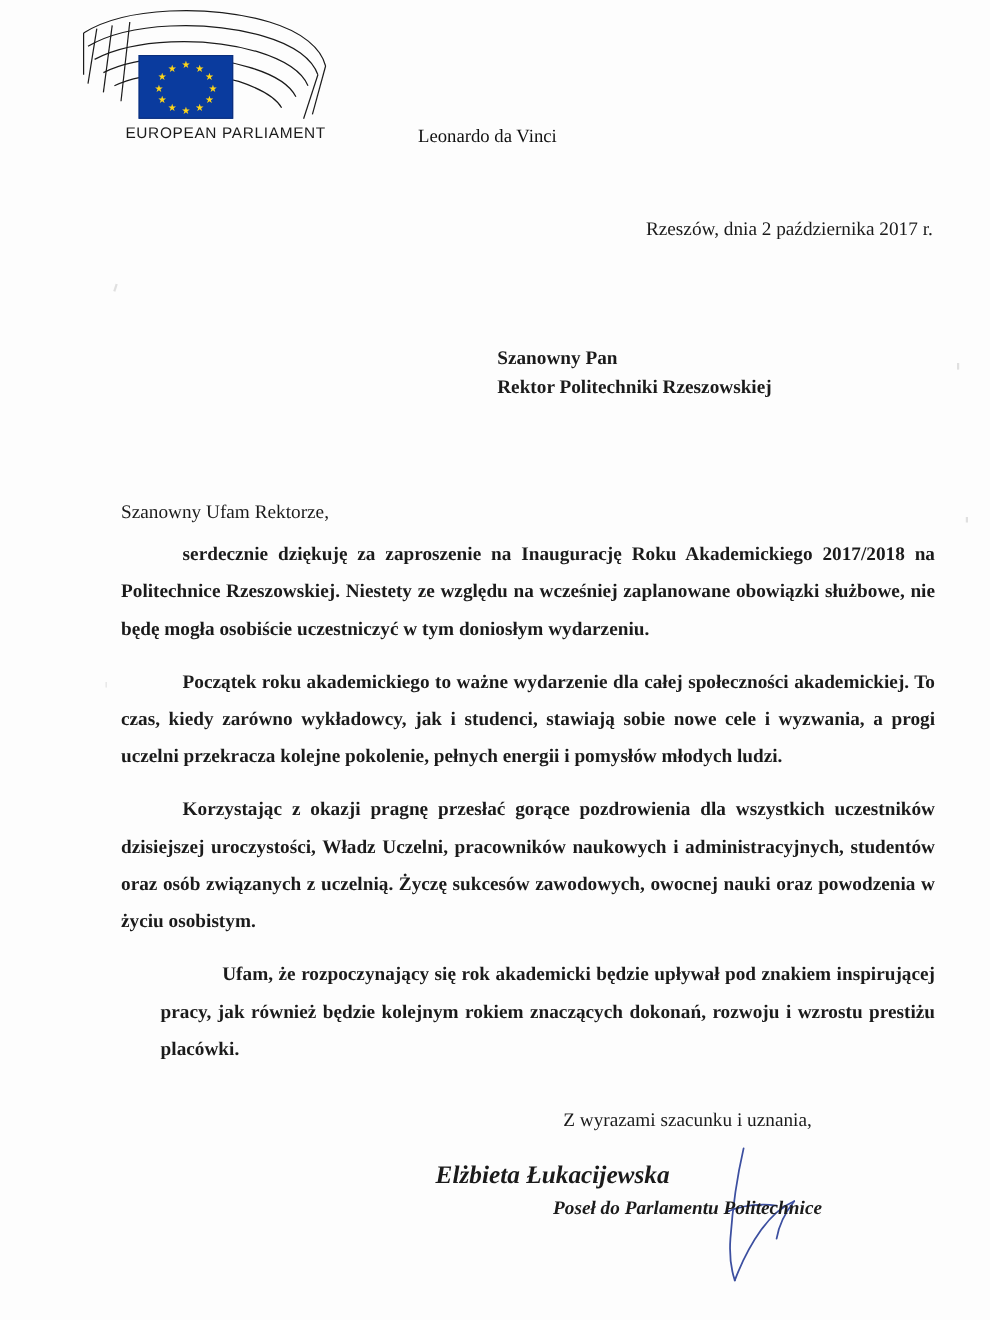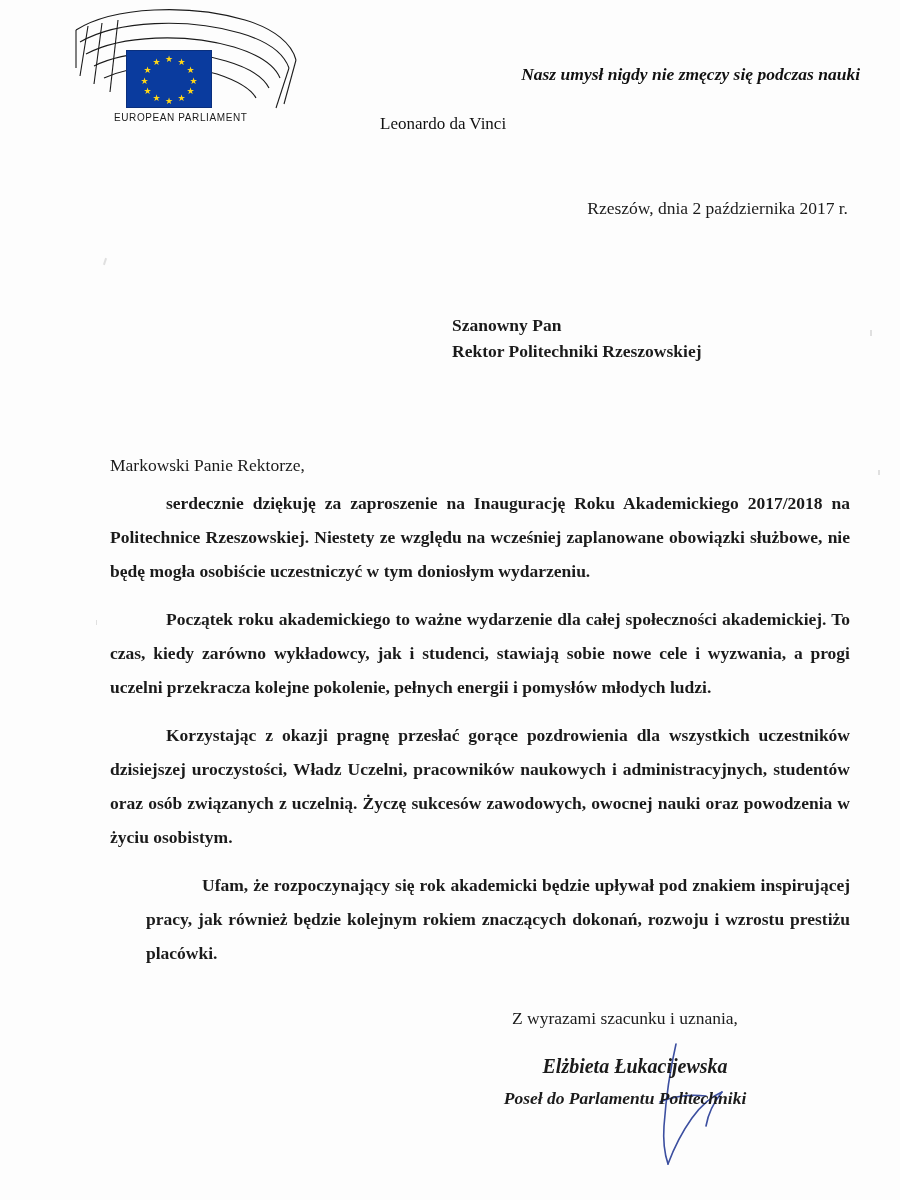--- a/index.html
+++ b/index.html
@@ -50,21 +50,21 @@
     line-height: 9px;
     width: 9px;
     height: 9px;
     text-align: center;
   }
   .lh-caption {
     position: absolute;
     left: 44px;
     top: 104px;
     font-family: "Liberation Sans", sans-serif;
-    font-size: 10px;
+    font-size: 14px;
     letter-spacing: 0.6px;
     color: #1b1b1b;
     white-space: nowrap;
   }
 
   
   .quote {
     position: absolute;
     left: 380px;
     top: 64px;
@@ -134,27 +134,27 @@
   .closing {
     position: absolute;
     left: 400px;
     top: 1008px;
     width: 450px;
     text-align: center;
     font-size: 17.5px;
   }
   .sign-name {
     position: absolute;
-    left: 420px;
+    left: 396px;
     top: 1055px;
     width: 430px;
-    text-align: center;
+    text-align: left;
     font-style: italic;
     font-weight: bold;
-    font-size: 20px;
+    font-size: 23px;
   }
   .sign-title {
     position: absolute;
     left: 400px;
     top: 1088px;
     width: 450px;
     text-align: center;
     font-style: italic;
     font-weight: bold;
     font-size: 17.5px;
@@ -208,50 +208,49 @@
       <span class="eu-star" style="left:25px; top:43px;">★</span>
       <span class="eu-star" style="left:16px; top:36px;">★</span>
       <span class="eu-star" style="left:13px; top:26px;">★</span>
       <span class="eu-star" style="left:16px; top:15px;">★</span>
       <span class="eu-star" style="left:25px; top:7px;">★</span>
     </div>
 
     <div class="lh-caption">EUROPEAN PARLIAMENT</div>
   </div>
 
-  <div class="quote">Nasz umysł nigdy nie zmęczy się podczas nauki</div>
   <div class="quote-author">Leonardo da Vinci</div>
 
   <div class="placedate">Rzeszów, dnia 2 października 2017 r.</div>
 
   <div class="addressee">
     <div>Szanowny Pan</div>
     <div>Rektor Politechniki Rzeszowskiej</div>
   </div>
 
-  <div class="salutation">Markowski Panie Rektorze,</div>
+  <div class="salutation">Szanowny Ufam Rektorze,</div>
 
   <div class="body">
     <p>serdecznie dziękuję za zaproszenie na Inaugurację Roku Akademickiego 2017/2018 na Politechnice Rzeszowskiej. Niestety ze względu na wcześniej zaplanowane obowiązki służbowe, nie będę mogła osobiście uczestniczyć w tym doniosłym wydarzeniu.</p>
     <p>Początek roku akademickiego to ważne wydarzenie dla całej społeczności akademickiej. To czas, kiedy zarówno wykładowcy, jak i studenci, stawiają sobie nowe cele i wyzwania, a progi uczelni przekracza kolejne pokolenie, pełnych energii i pomysłów młodych ludzi.</p>
     <p>Korzystając z okazji pragnę przesłać gorące pozdrowienia dla wszystkich uczestników dzisiejszej uroczystości, Władz Uczelni, pracowników naukowych i administracyjnych, studentów oraz osób związanych z uczelnią. Życzę sukcesów zawodowych, owocnej nauki oraz powodzenia w życiu osobistym.</p>
     <p>Ufam, że rozpoczynający się rok akademicki będzie upływał pod znakiem inspirującej pracy, jak również będzie kolejnym rokiem znaczących dokonań, rozwoju i wzrostu prestiżu placówki.</p>
   </div>
 
   <div class="closing">Z wyrazami szacunku i uznania,</div>
 
   <svg class="signature-mark" viewBox="0 0 150 130">
     <g fill="none" stroke="#3c4fa0" stroke-width="1.6" stroke-linecap="round">
       <path d="M46,4 C40,30 36,58 34,86 C33,100 34,112 38,124"></path>
       <path d="M38,124 C44,108 52,92 62,78 C70,67 80,57 92,52"></path>
       <path d="M30,62 C44,56 60,54 76,56"></path>
       <path d="M92,52 C84,62 78,74 76,86"></path>
     </g>
   </svg>
 
   <div class="sign-name">Elżbieta Łukacijewska</div>
-  <div class="sign-title">Poseł do Parlamentu Politechniki</div>
+  <div class="sign-title">Poseł do Parlamentu Politechnice</div>
 
   <div class="speck" style="left:104px; top:258px; width:2px; height:7px; transform:rotate(18deg);"></div>
   <div class="speck" style="left:870px; top:330px; width:2px; height:6px;"></div>
   <div class="speck" style="left:878px; top:470px; width:2px; height:5px;"></div>
   <div class="speck" style="left:96px; top:620px; width:1px; height:5px;"></div>
 </div>
 
 </body></html>

